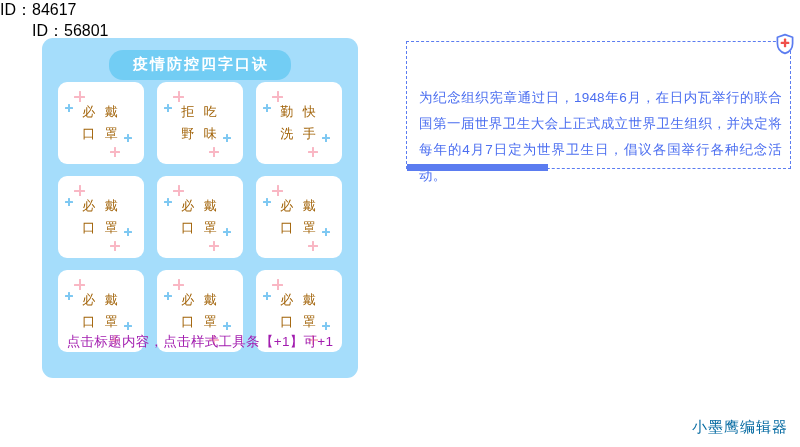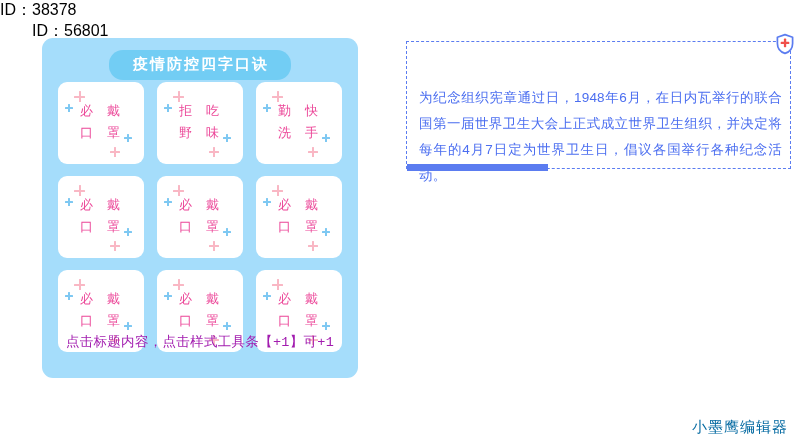--- a/index.html
+++ b/index.html
@@ -19,21 +19,20 @@
 
   
   #poster {
     position: absolute;
     left: 42px;
     top: 38px;
     width: 316px;
     height: 340px;
     background: #a5ddfb;
     border-radius: 11px;
-    font-family: Liberation Mono, monospace;
   }
 
   #poster-title-wrap {
     position: absolute;
     left: 0; right: 0; top: 12px;
     display: flex;
     justify-content: center;
   }
   #poster-title {
     background: #72cdf4;
@@ -63,21 +62,21 @@
     background: #ffffff;
     border-radius: 9px;
     overflow: hidden;
   }
   .phrase-text {
     position: absolute;
     left: 0; right: 0;
     top: 50%;
     transform: translateY(-50%);
     text-align: center;
-    color: #ec4899;
+    color: #a16207;
     font-size: 13px;
     line-height: 22px;
     letter-spacing: 3px;
     padding-left: 1px;
   }
   .phrase-text span { display: block; }
 
   
   .cross {
     position: absolute;
@@ -158,21 +157,21 @@
     font-size: 15px;
     letter-spacing: 1px;
     white-space: nowrap;
   }
 </style>
 </head>
 <body>
 
 <div id="page">
 
-  <div id="id-left">ID：38378</div>
+  <div id="id-left">ID：84617</div>
 
   <div id="poster">
 
     <div id="poster-title-wrap">
       <div id="poster-title">疫情防控四字口诀</div>
     </div>
 
     <div id="card-grid">
 
       <div class="phrase-card">

